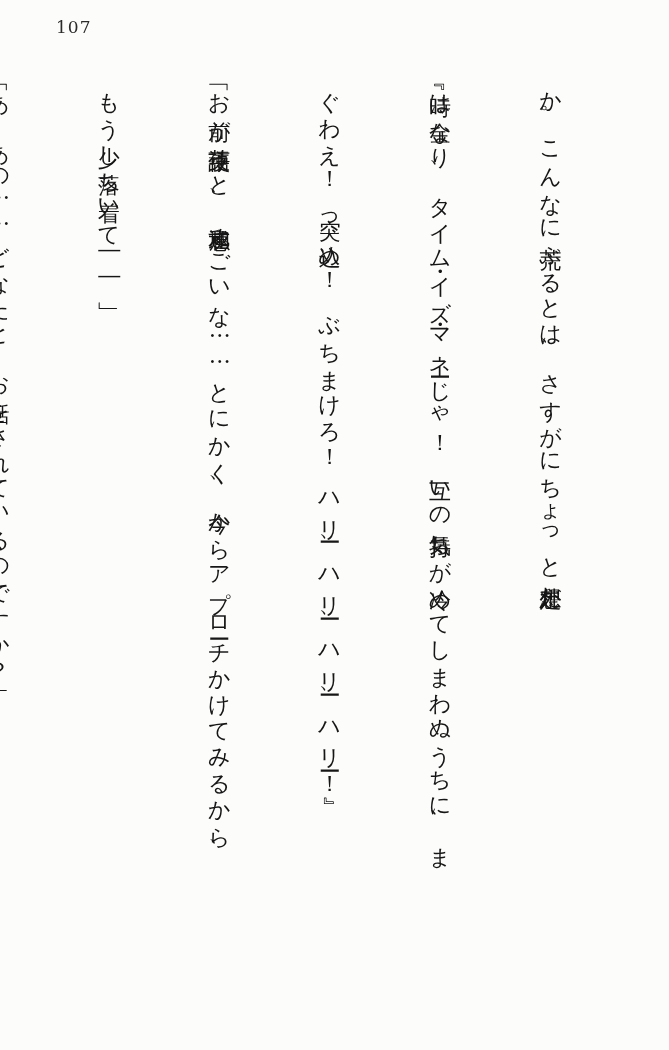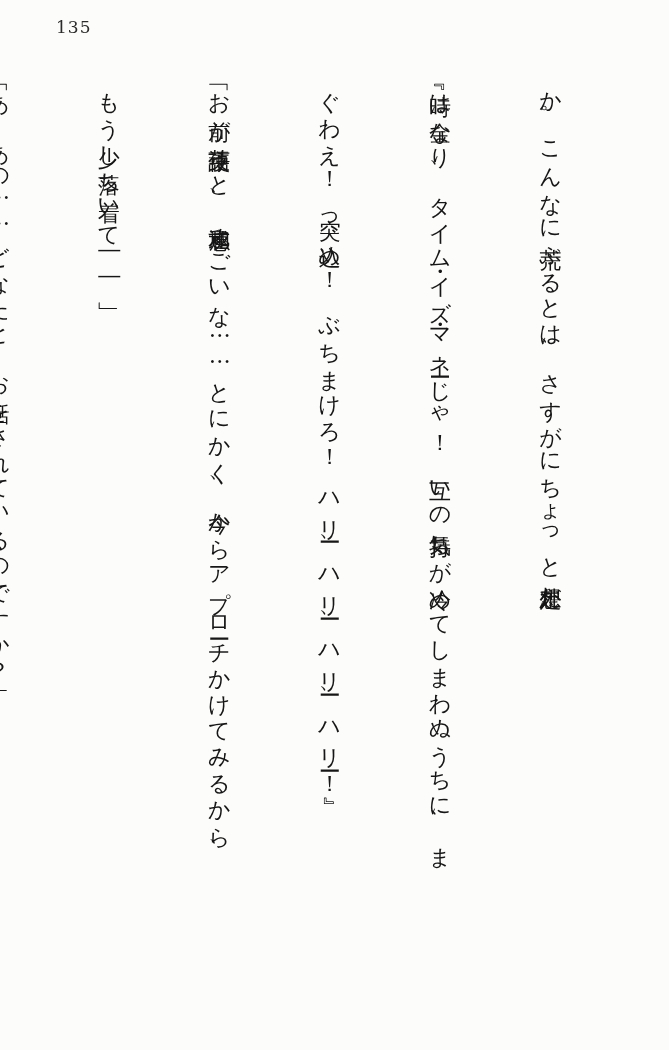--- a/index.html
+++ b/index.html
@@ -33,21 +33,21 @@
   .vline{
     height:100%;
     margin:0;
   }
 </style>
 </head>
 <body>
 
 <div class="page">
 
-  <div class="page-number">135</div>
+  <div class="page-number">107</div>
 
   <div class="text-area">
     <div class="vline">か。こんなに荒ぶるとは、さすがにちょっと想定外だ。</div>
     <div class="vline">『時は金なり、タイム・イズ・マネーじゃ！　互いの気持ちが冷めてしまわぬうちに、ま</div>
     <div class="vline">ぐわえ！　突っ込め！　ぶちまけろ！　ハリー、ハリー、ハリー、ハリー！』</div>
     <div class="vline">「お前が英語使うと、違和感すごいな……とにかく、今からアプローチかけてみるから、</div>
     <div class="vline">もう少し落ち着いて――」</div>
     <div class="vline">「あ、あの……どなたと、お話をされているのですか？」</div>
     
     

